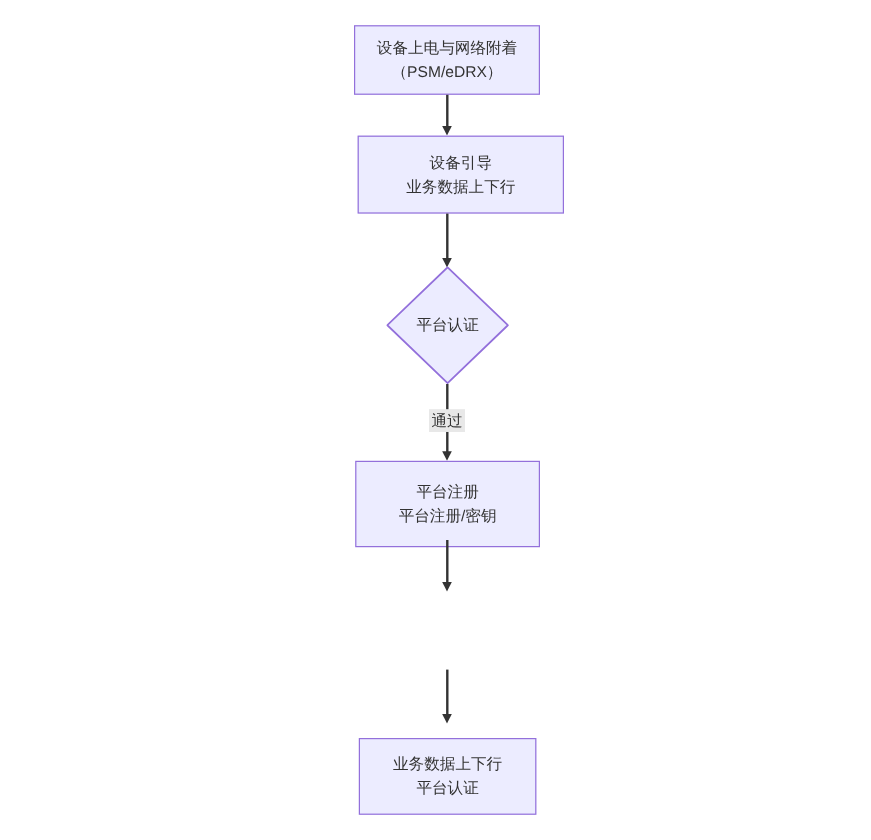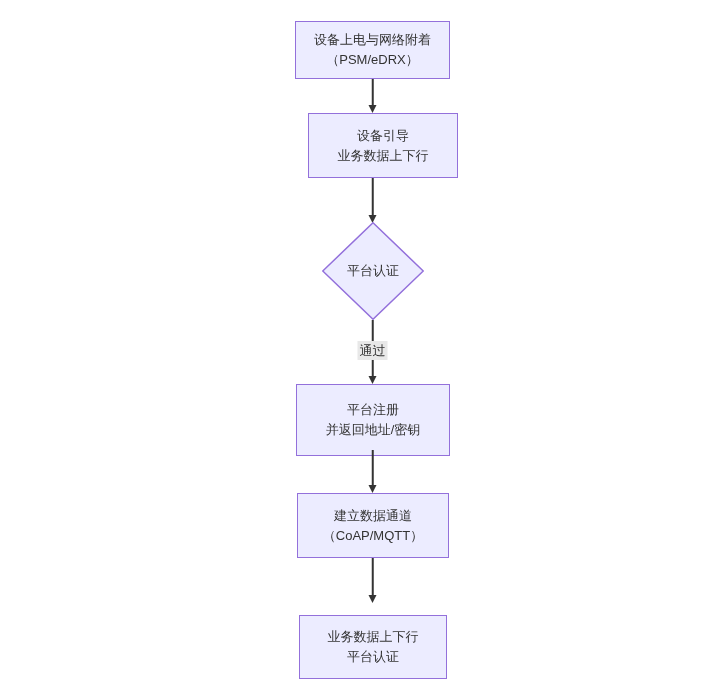--- a/index.html
+++ b/index.html
@@ -90,21 +90,21 @@
   <div class="node" style="left:295px; top:21px; width:155px; height:58px;">
     <span>设备上电与网络附着</span>
     <span>（PSM/eDRX）</span>
   </div>
 
   <div class="edge" style="left:372.5px; top:79px; height:34px;">
     <div class="line"></div>
     <div class="arrowhead"></div>
   </div>
 
-  <div class="node" style="left:308px; top:113px; width:150px; height:65px;">
+  <div class="node" style="left:298px; top:113px; width:172px; height:65px;">
     <span>设备引导</span>
     <span>业务数据上下行</span>
   </div>
 
   <div class="edge" style="left:372.5px; top:178px; height:45px;">
     <div class="line"></div>
     <div class="arrowhead"></div>
   </div>
 
   <div class="diamond-wrap" style="left:322px; top:222px; width:102px; height:98px;">
@@ -115,32 +115,28 @@
   </div>
 
   <div class="edge" style="left:372.5px; top:320px; height:64px;">
     <div class="line"></div>
     <div class="arrowhead"></div>
     <span class="edge-label">通过</span>
   </div>
 
   <div class="node" style="left:296px; top:384px; width:154px; height:72px;">
     <span>平台注册</span>
-    <span>并返回地址/密钥</span>
+    <span>平台注册/密钥</span>
   </div>
 
   <div class="edge" style="left:372.5px; top:450px; height:43px;">
     <div class="line"></div>
     <div class="arrowhead"></div>
   </div>
 
-  <div class="node" style="left:297px; top:493px; width:152px; height:65px;">
-    <span>建立数据通道</span>
-    <span>（CoAP/MQTT）</span>
-  </div>
 
   <div class="edge" style="left:372.5px; top:558px; height:45px;">
     <div class="line"></div>
     <div class="arrowhead"></div>
   </div>
 
   <div class="node" style="left:299px; top:615px; width:148px; height:64px;">
     <span>业务数据上下行</span>
     <span>平台认证</span>
   </div>

